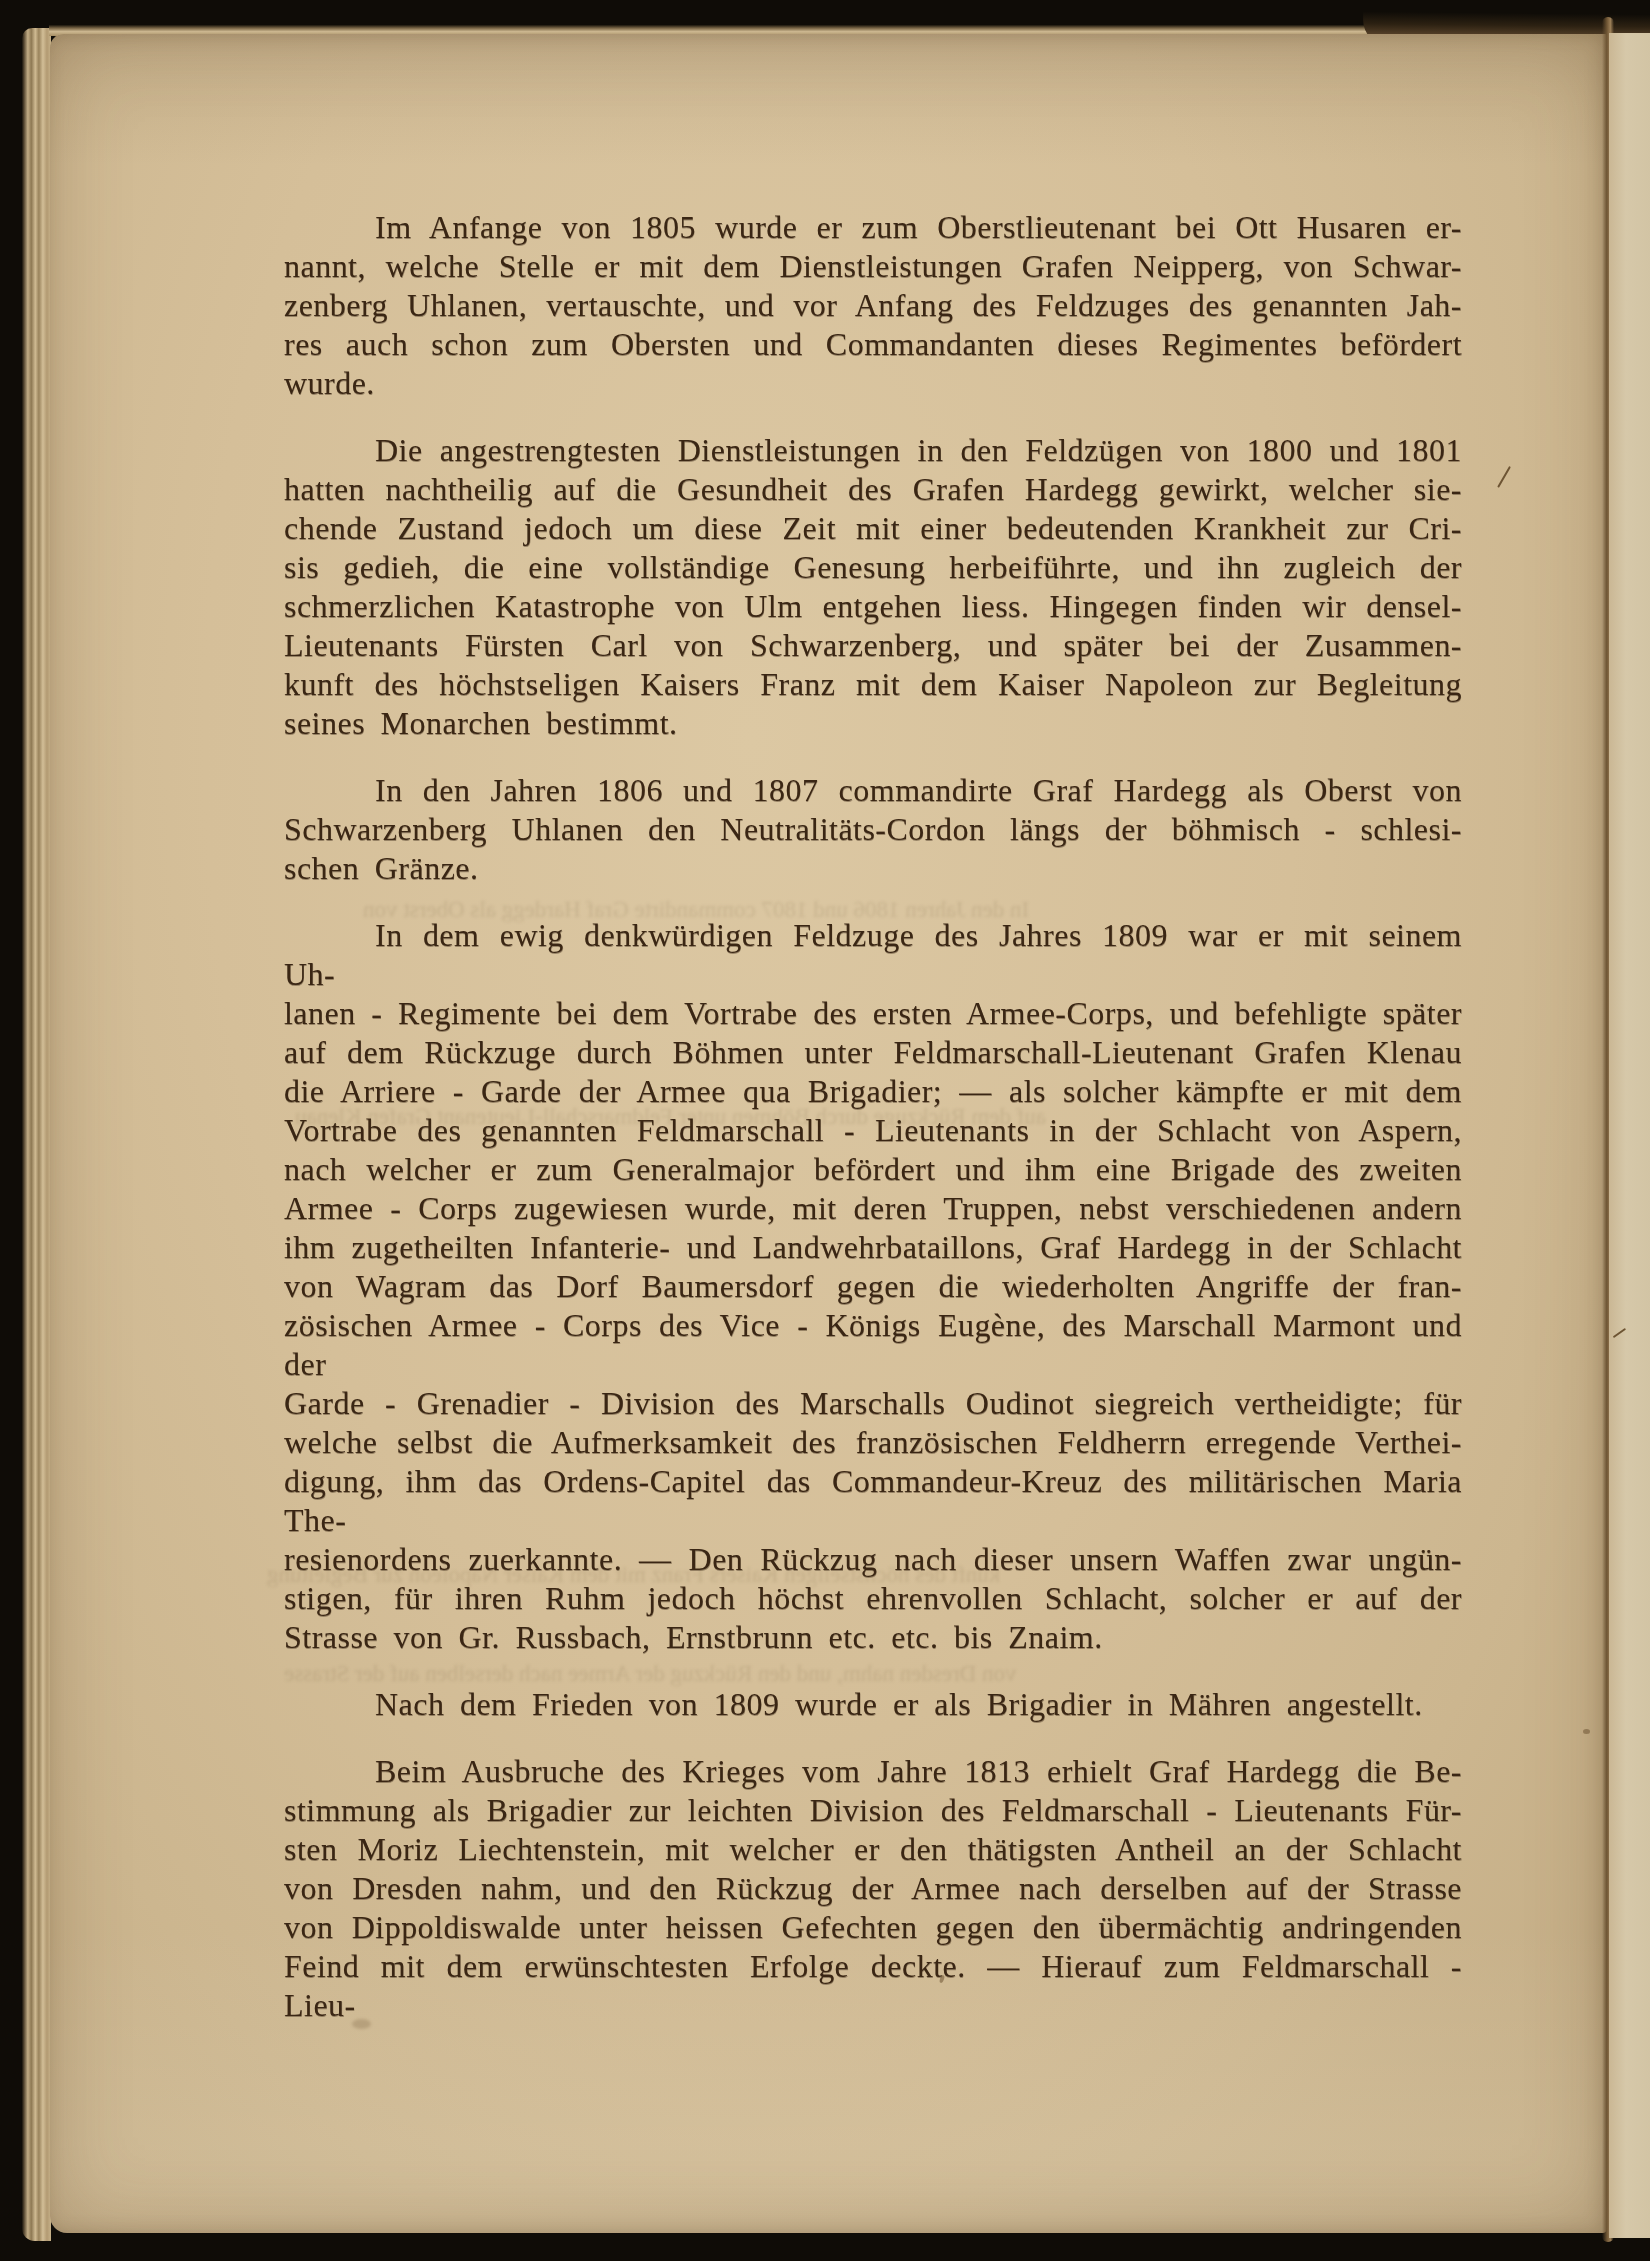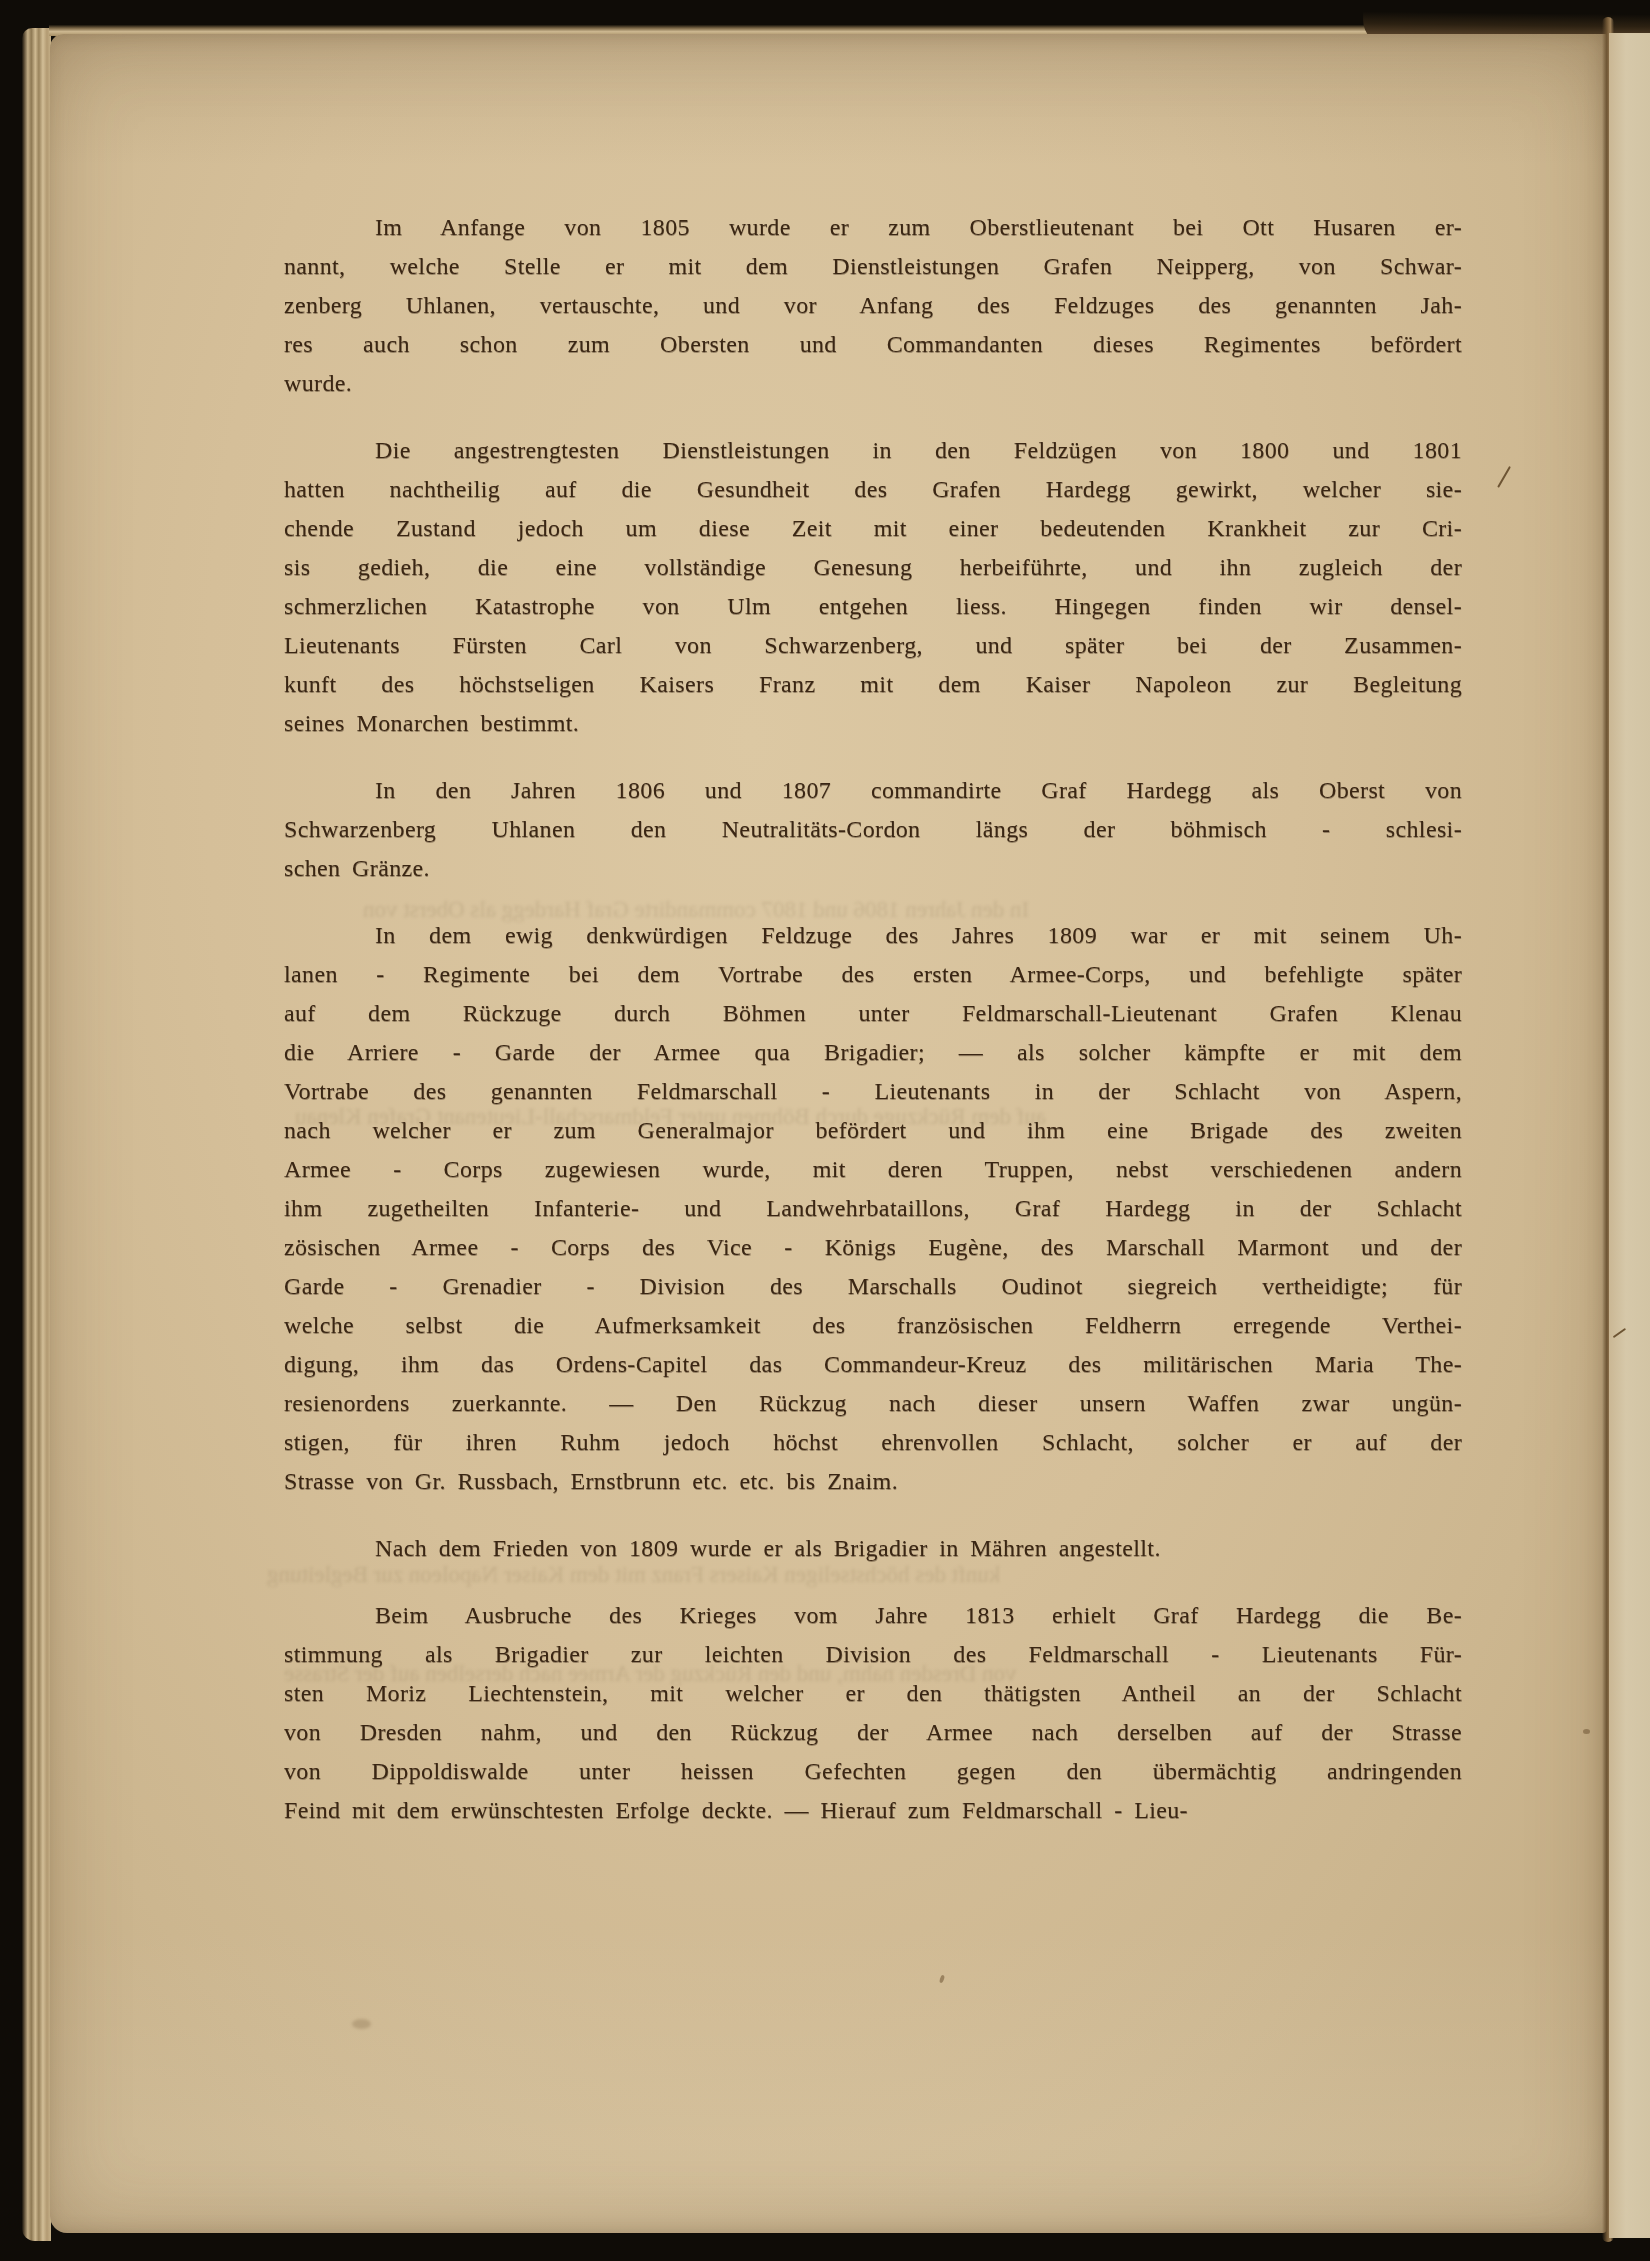--- a/index.html
+++ b/index.html
@@ -40,21 +40,21 @@
     background:linear-gradient(90deg,#cab794 0,#d6c8a9 40%,#d2c4a4 100%);
   }
   .crease{
     position:absolute;top:17px;right:37px;width:12.5px;bottom:19.3px;
     background:linear-gradient(90deg,rgba(60,40,18,0) 0%,#6d5433 40%,#9c7f57 70%,rgba(120,95,60,0) 100%);
     border-radius:5.7px;
   }
   
   .text-area{
     position:absolute;left:234px;top:174px;width:1178px;
-    font-size:24px;line-height:39px;color:var(--ink,#3a2614);
+    font-size:32px;line-height:39px;color:var(--ink,#3a2614);
     letter-spacing:.015em;word-spacing:.22em;
     text-shadow:0.3px 0.5px 0.4px rgba(44,26,10,.38);
   }
   .para{margin:0 0 28px 0;}
   .line{text-align:justify;text-align-last:justify;}
   .line.last{text-align-last:left;}
   .line.first{text-indent:91px;}
   
   .bleed{
     position:absolute;transform:scaleX(-1);color:rgba(104,80,50,.15);
@@ -100,20 +100,21 @@
       </div>
       <div class="para">
         <div class="line first">In dem ewig denkwürdigen Feldzuge des Jahres 1809 war er mit seinem Uh-</div>
         <div class="line">lanen - Regimente bei dem Vortrabe des ersten Armee-Corps, und befehligte später</div>
         <div class="line">auf dem Rückzuge durch Böhmen unter Feldmarschall-Lieutenant Grafen Klenau</div>
         <div class="line">die Arriere - Garde der Armee qua Brigadier; — als solcher kämpfte er mit dem</div>
         <div class="line">Vortrabe des genannten Feldmarschall - Lieutenants in der Schlacht von Aspern,</div>
         <div class="line">nach welcher er zum Generalmajor befördert und ihm eine Brigade des zweiten</div>
         <div class="line">Armee - Corps zugewiesen wurde, mit deren Truppen, nebst verschiedenen andern</div>
         <div class="line">ihm zugetheilten Infanterie- und Landwehrbataillons, Graf Hardegg in der Schlacht</div>
+        <div class="line">von Wagram das Dorf Baumersdorf gegen die wiederholten Angriffe der fran-</div>
         <div class="line">zösischen Armee - Corps des Vice - Königs Eugène, des Marschall Marmont und der</div>
         <div class="line">Garde - Grenadier - Division des Marschalls Oudinot siegreich vertheidigte; für</div>
         <div class="line">welche selbst die Aufmerksamkeit des französischen Feldherrn erregende Verthei-</div>
         <div class="line">digung, ihm das Ordens-Capitel das Commandeur-Kreuz des militärischen Maria The-</div>
         <div class="line">resienordens zuerkannte. — Den Rückzug nach dieser unsern Waffen zwar ungün-</div>
         <div class="line">stigen, für ihren Ruhm jedoch höchst ehrenvollen Schlacht, solcher er auf der</div>
         <div class="line last">Strasse von Gr. Russbach, Ernstbrunn etc. etc. bis Znaim.</div>
       </div>
       <div class="para">
         <div class="line first last">Nach dem Frieden von 1809 wurde er als Brigadier in Mähren angestellt.</div>

